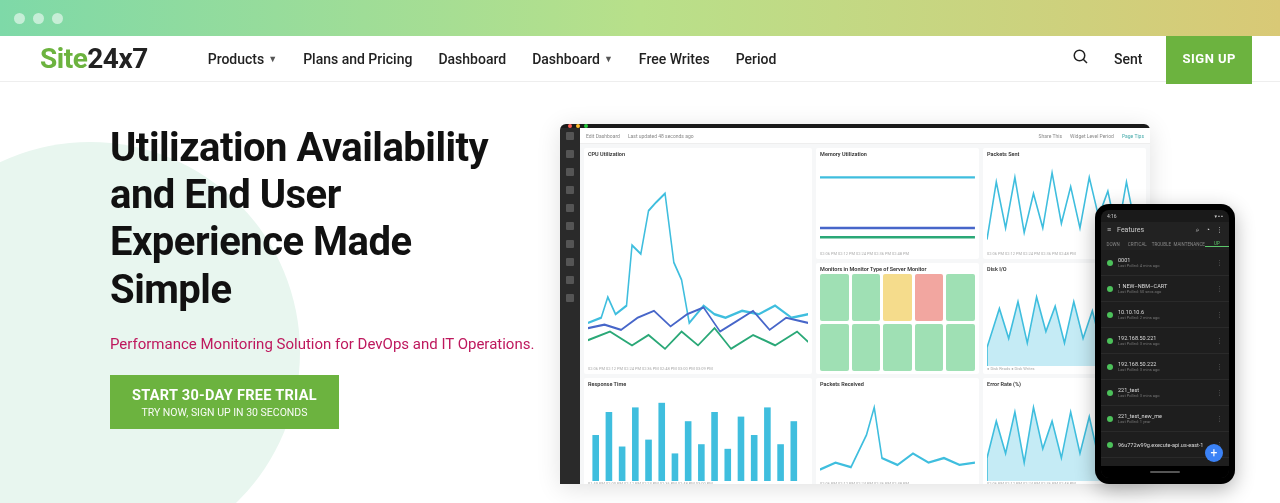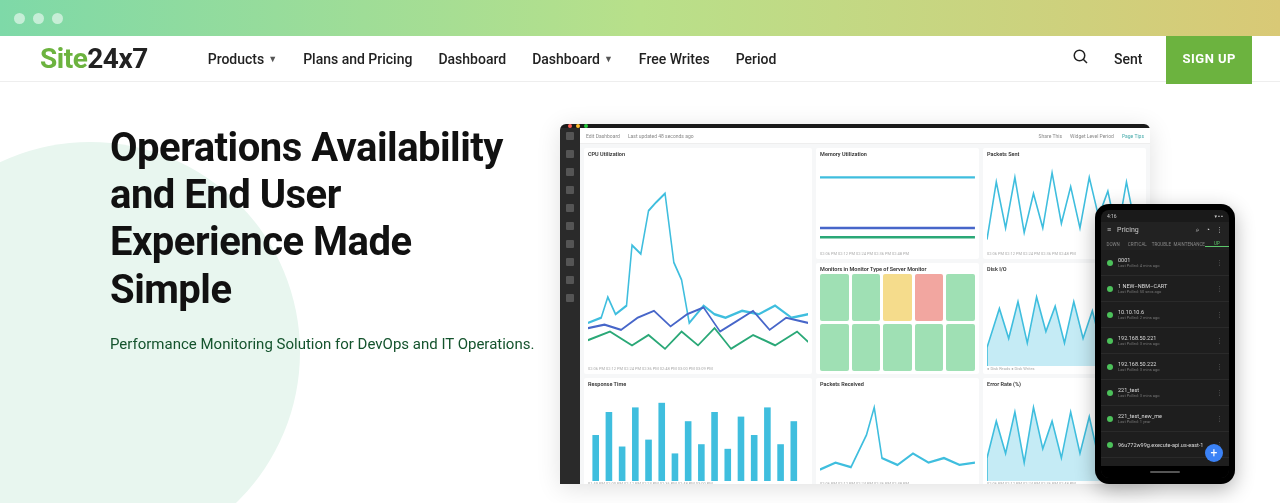--- a/index.html
+++ b/index.html
@@ -15,21 +15,21 @@
 .nav-item { font-size: 14px; color: #222; font-weight: 500; display: flex; align-items: center; gap: 4px; cursor: pointer; }
 .chev { font-size: 9px; color: #555; }
 .nav-right { margin-left: auto; display: flex; align-items: center; gap: 24px; }
 .search-icon svg { width: 18px; height: 18px; }
 .login { font-size: 14px; color: #222; font-weight: 500; cursor: pointer; }
 .signup { background: #6cb33f; color: #fff; font-size: 13px; font-weight: 700; padding: 18px 16px; letter-spacing: 0.5px; border: none; cursor: pointer; }
 .hero { display: flex; padding: 42px 0 0 110px; position: relative; height: calc(100% - 46px); }
 .blob { position: absolute; left: -120px; top: 60px; width: 420px; height: 420px; background: #e8f6ef; border-radius: 50%; z-index: 0; }
 .hero-left { position: relative; z-index: 1; width: 430px; }
 .headline { font-size: 40px; font-weight: 700; line-height: 1.18; color: #111; letter-spacing: -0.5px;}
-.subhead { font-size: 15px; color: #14532d; margin-top: 22px; }
+.subhead { font-size: 15px; color: #be185d; margin-top: 22px; }
 .cta { margin-top: 22px; display: inline-block; background: #6cb33f; color: #fff; text-align: center; padding: 12px 22px 10px; cursor: pointer; }
 .cta-main { font-size: 14.5px; font-weight: 700; letter-spacing: 0.3px; }
 .cta-sub { font-size: 10.5px; font-weight: 400; margin-top: 2px; opacity: 0.95; }
 .hero-right { position: relative; z-index: 1; margin-left: 20px; }
 .dash { width: 590px; height: 360px; background: #fff; border-radius: 6px 6px 0 0; overflow: hidden; box-shadow: 0 4px 24px rgba(0,0,0,0.12); display: flex; flex-direction: column;}
 .dash-titlebar { height: 12px; background: #1a1a1a; display:flex; align-items:center; padding-left:8px; gap:4px;}
 .dtdot { width:4px; height:4px; border-radius:50%; }
 .dash-body { flex:1; display:flex; }
 .dash-side { width: 20px; background: #2a2a2a; display:flex; flex-direction:column; align-items:center; padding-top:4px; gap:10px;}
 .side-ic { width:8px; height:8px; background:#555; border-radius:1px; }
@@ -108,22 +108,26 @@
       </span>
       <span class="login">Sent</span>
       <button class="signup">SIGN UP</button>
     </div>
   </div>
 
   <div class="hero">
     <div class="blob"></div>
 
     <div class="hero-left">
-      <h1 class="headline">Operations Availability and End User Experience Made Simple</h1>
+      <h1 class="headline">Utilization Availability and End User Experience Made Simple</h1>
       <p class="subhead">Performance Monitoring Solution for DevOps and IT Operations.</p>
+      <div class="cta">
+        <div class="cta-main">START 30-DAY FREE TRIAL</div>
+        <div class="cta-sub">TRY NOW, SIGN UP IN 30 SECONDS</div>
+      </div>
     </div>
 
     <div class="hero-right">
       <div class="dash">
         <div class="dash-titlebar">
           <div class="dtdot" style="background:#ff5f56"></div>
           <div class="dtdot" style="background:#ffbd2e"></div>
           <div class="dtdot" style="background:#27c93f"></div>
         </div>
         <div class="dash-body">
@@ -265,21 +269,21 @@
       </div>
 
       <div class="phone">
         <div class="phone-screen">
           <div class="ph-status">
             <span>4:16</span>
             <span>▾ ▪ ▪</span>
           </div>
           <div class="ph-header">
             <span>≡</span>
-            <span>Pricing</span>
+            <span>Features</span>
             <span style="margin-left:auto">⌕</span>
             <span>◔</span>
             <span>⋮</span>
           </div>
           <div class="ph-tabs">
             <div class="ph-tab">DOWN</div>
             <div class="ph-tab">CRITICAL</div>
             <div class="ph-tab">TROUBLE</div>
             <div class="ph-tab">MAINTENANCE</div>
             <div class="ph-tab active">UP</div>

